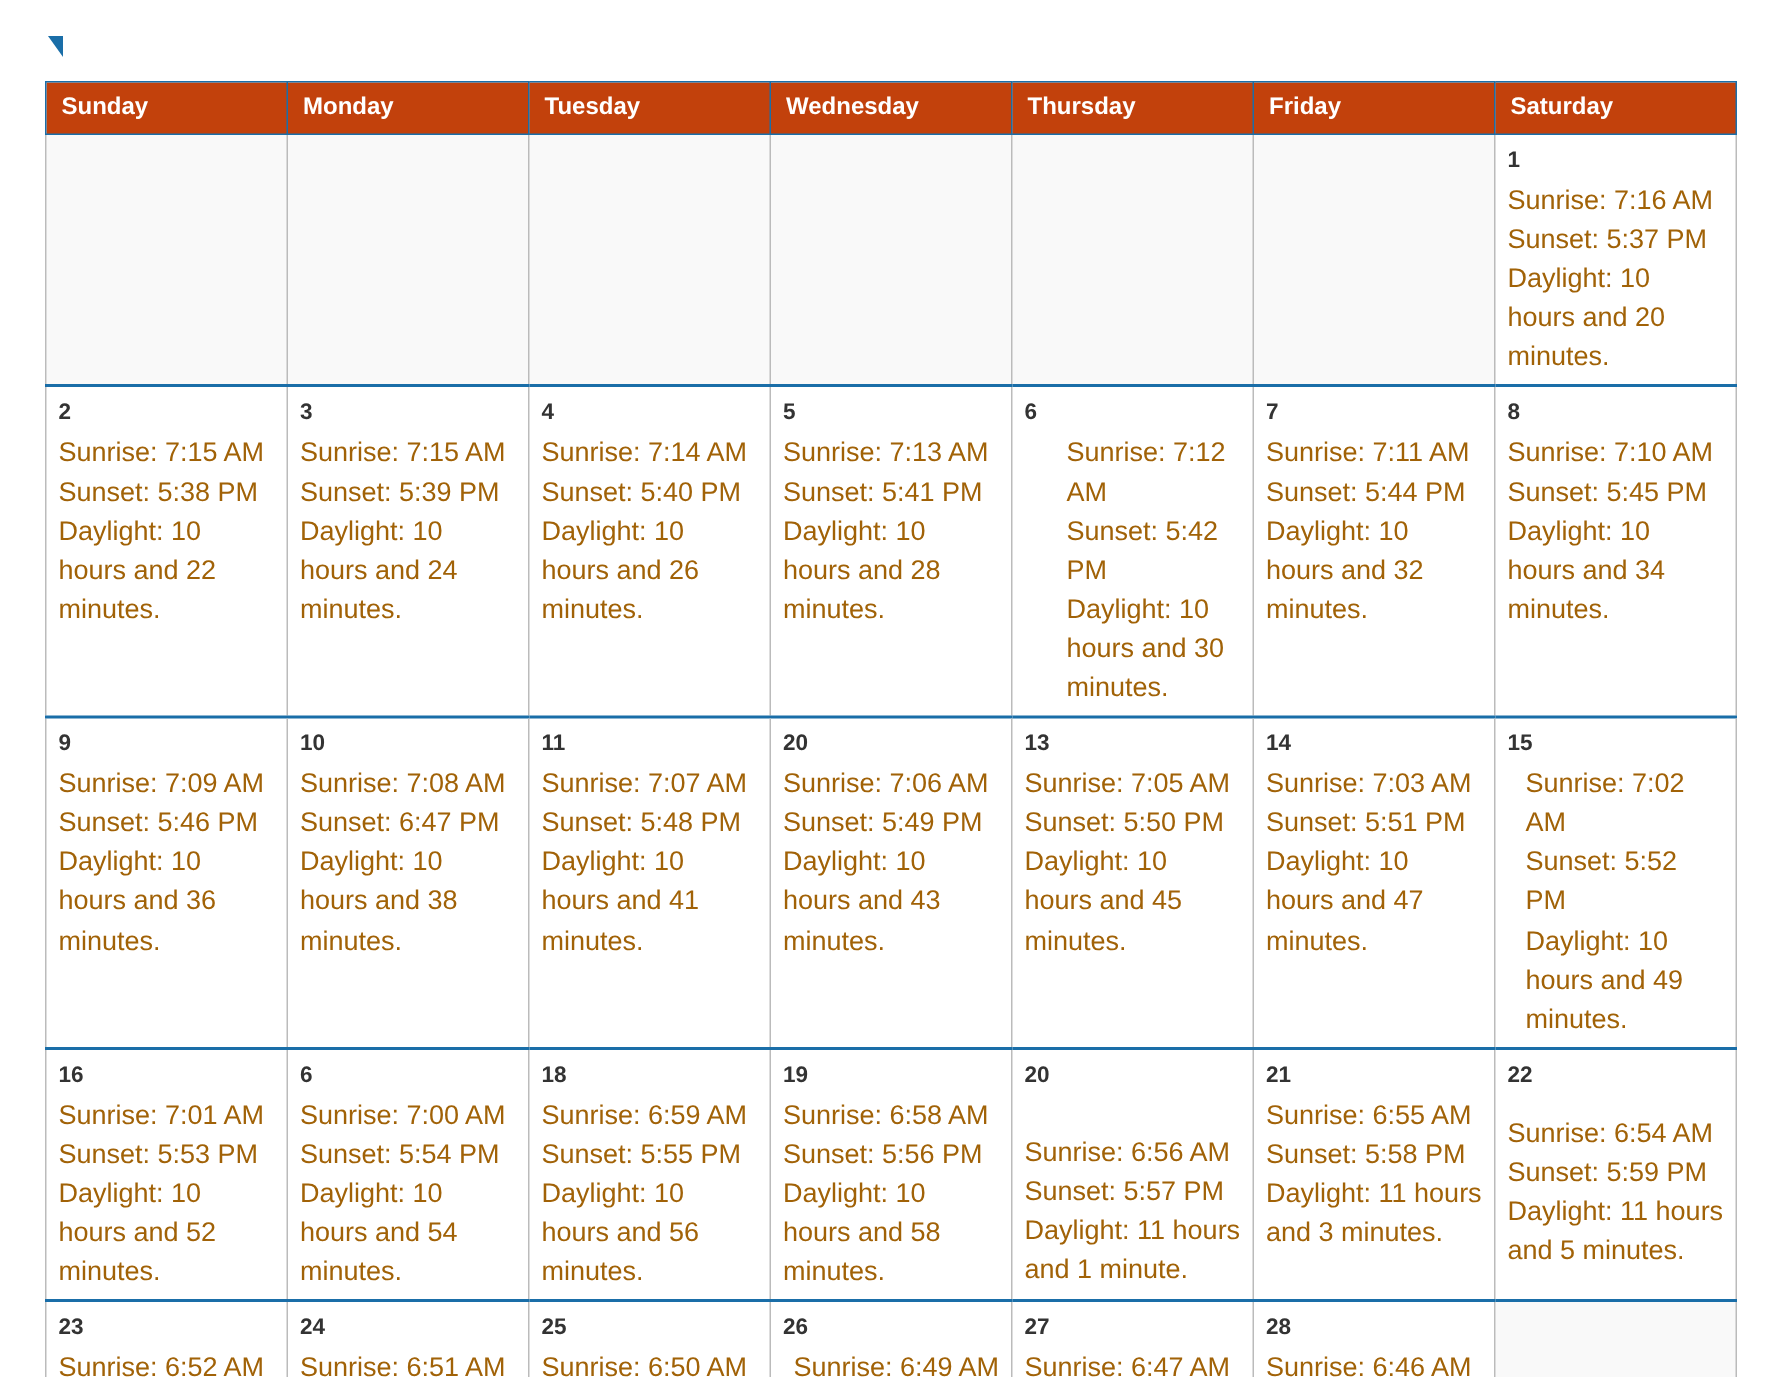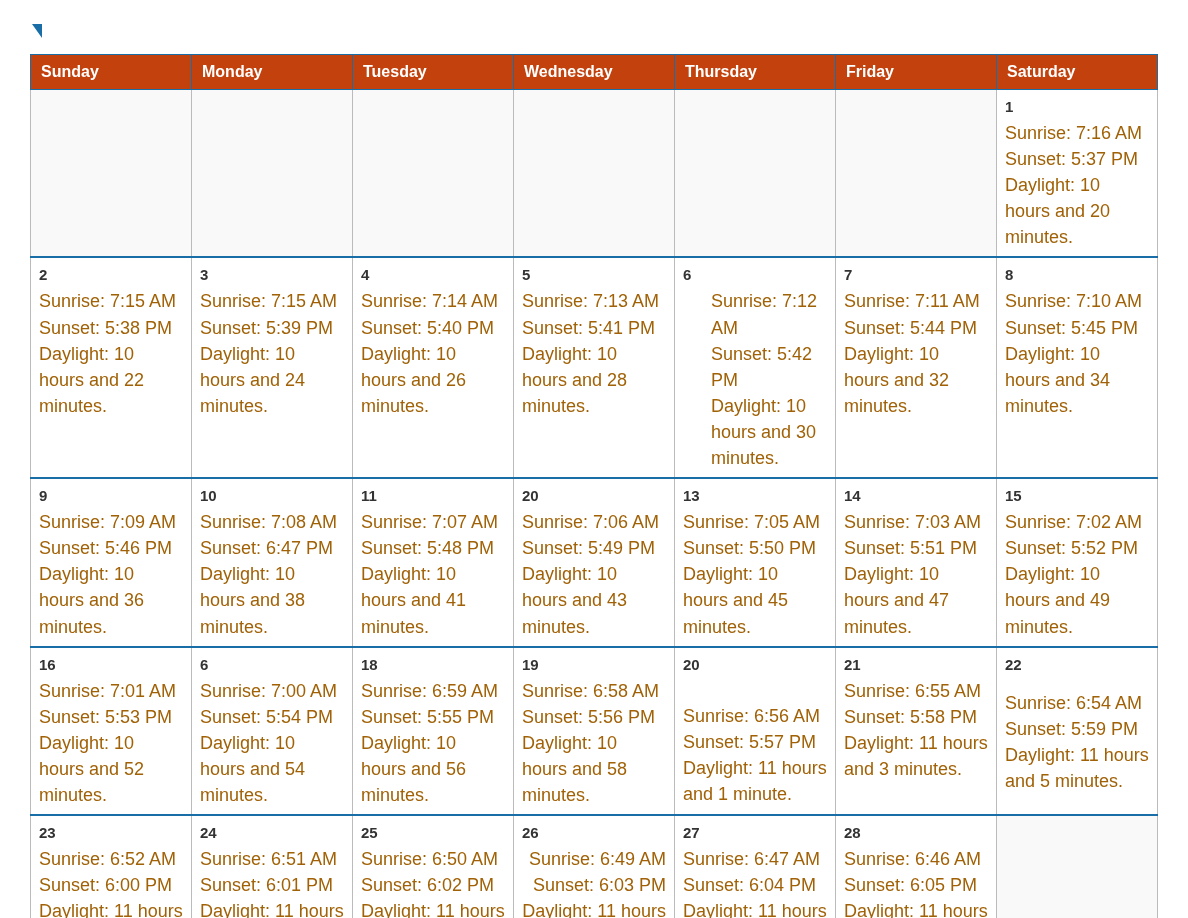--- a/index.html
+++ b/index.html
@@ -221,21 +221,21 @@
 Daylight: 10 hours and 45 minutes.</div>
         </td>
         <td>
           <span class="day-number">14</span>
           <div class="day-info" style="white-space: pre-line;">Sunrise: 7:03 AM
 Sunset: 5:51 PM
 Daylight: 10 hours and 47 minutes.</div>
         </td>
         <td>
           <span class="day-number">15</span>
-          <div class="day-info" style="white-space: pre-line;">Sunrise: 7:02 AM
+          <div class="day-info" style="white-space: pre-line; margin-left: 12px;">Sunrise: 7:02 AM
 Sunset: 5:52 PM
 Daylight: 10 hours and 49 minutes.</div>
         </td>
       </tr>
       <tr class="row-divider">
         <td>
           <span class="day-number">16</span>
           <div class="day-info" style="white-space: pre-line;">Sunrise: 7:01 AM
 Sunset: 5:53 PM
 Daylight: 10 hours and 52 minutes.</div>

